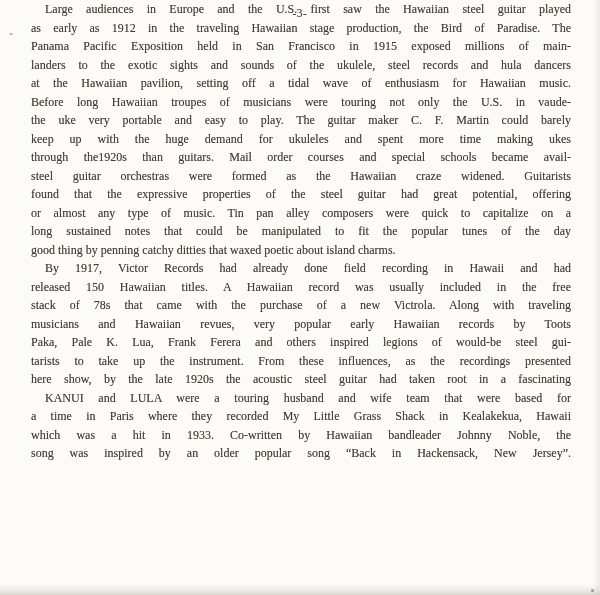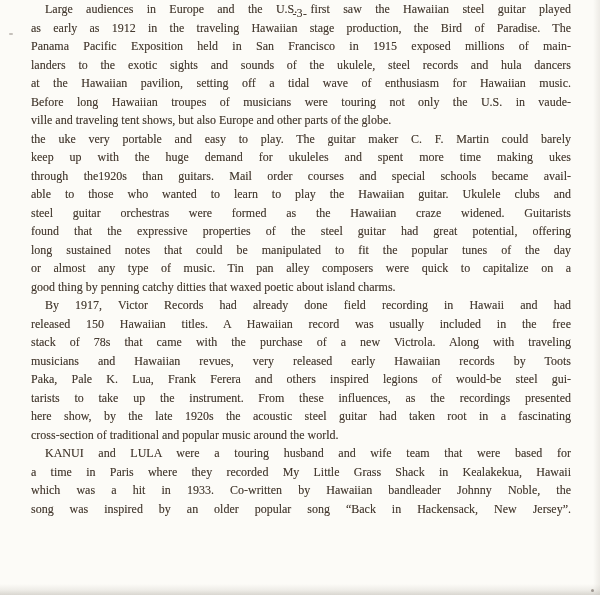--- a/index.html
+++ b/index.html
@@ -74,42 +74,39 @@
 
 <div class="page">
   <div class="text-block">
       <div class="para">
         <div class="line indent"><span>Large audiences in Europe and the U.S. first saw the Hawaiian steel guitar played</span></div>
         <div class="line"><span>as early as 1912 in the traveling Hawaiian stage production, the Bird of Paradise. The</span></div>
         <div class="line"><span>Panama Pacific Exposition held in San Francisco in 1915 exposed millions of main-</span></div>
         <div class="line"><span>landers to the exotic sights and sounds of the ukulele, steel records and hula dancers</span></div>
         <div class="line"><span>at the Hawaiian pavilion, setting off a tidal wave of enthusiasm for Hawaiian music.</span></div>
         <div class="line"><span>Before long Hawaiian troupes of musicians were touring not only the U.S. in vaude-</span></div>
-        <div class="line flush"><span>ville and traveling tent shows, but also Europe and other parts of the globe.</span></div>
       </div>
       <div class="para">
         <div class="line"><span>the uke very portable and easy to play. The guitar maker C. F. Martin could barely</span></div>
         <div class="line"><span>keep up with the huge demand for ukuleles and spent more time making ukes</span></div>
         <div class="line"><span>through the1920s than guitars. Mail order courses and special schools became avail-</span></div>
-        <div class="line"><span>able to those who wanted to learn to play the Hawaiian guitar. Ukulele clubs and</span></div>
         <div class="line"><span>steel guitar orchestras were formed as the Hawaiian craze widened. Guitarists</span></div>
         <div class="line"><span>found that the expressive properties of the steel guitar had great potential, offering</span></div>
+        <div class="line"><span>or almost any type of music. Tin pan alley composers were quick to capitalize on a</span></div>
         <div class="line"><span>long sustained notes that could be manipulated to fit the popular tunes of the day</span></div>
-        <div class="line"><span>or almost any type of music. Tin pan alley composers were quick to capitalize on a</span></div>
         <div class="line flush"><span>good thing by penning catchy ditties that waxed poetic about island charms.</span></div>
       </div>
       <div class="para">
         <div class="line indent"><span>By 1917, Victor Records had already done field recording in Hawaii and had</span></div>
         <div class="line"><span>released 150 Hawaiian titles. A Hawaiian record was usually included in the free</span></div>
         <div class="line"><span>stack of 78s that came with the purchase of a new Victrola. Along with traveling</span></div>
-        <div class="line"><span>musicians and Hawaiian revues, very released early Hawaiian records by Toots</span></div>
+        <div class="line"><span>musicians and Hawaiian revues, very popular early Hawaiian records by Toots</span></div>
         <div class="line"><span>Paka, Pale K. Lua, Frank Ferera and others inspired legions of would-be steel gui-</span></div>
         <div class="line"><span>tarists to take up the instrument. From these influences, as the recordings presented</span></div>
         <div class="line"><span>here show, by the late 1920s the acoustic steel guitar had taken root in a fascinating</span></div>
-        <div class="line flush"><span>cross-section of traditional and popular music around the world.</span></div>
       </div>
       <div class="para">
         <div class="line indent"><span>KANUI and LULA were a touring husband and wife team that were based for</span></div>
         <div class="line"><span>a time in Paris where they recorded </span><span class="italic">My Little Grass Shack in Kealakekua, Hawaii</span></div>
         <div class="line"><span>which was a hit in 1933. Co-written by Hawaiian bandleader Johnny Noble, the</span></div>
         <div class="line"><span>song was inspired by an older popular song “Back in Hackensack, New Jersey”.</span></div>
       </div>
     </div>
   <div class="page-number">-3-</div>
   <div class="speck speck-left"></div>

